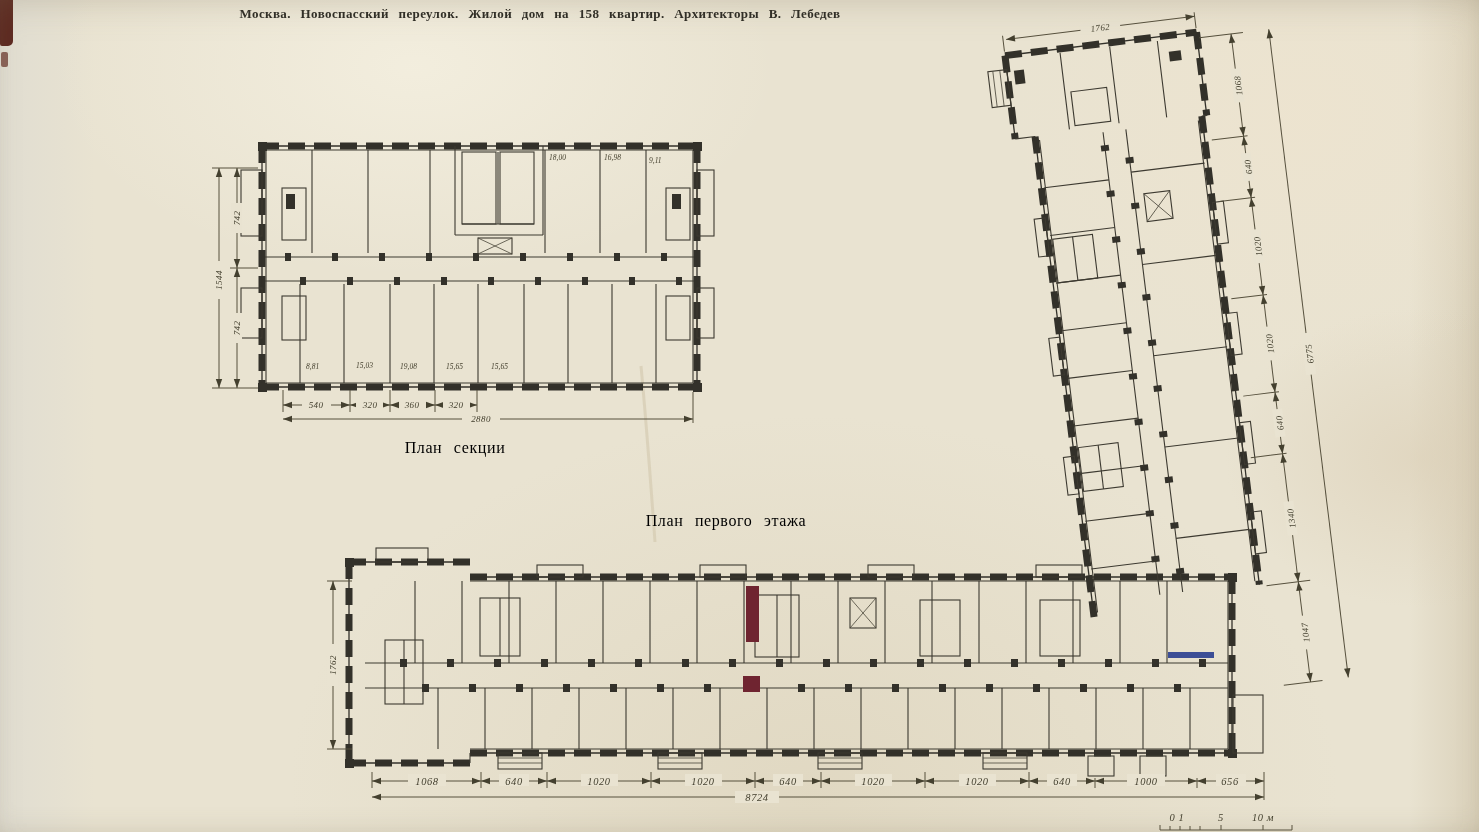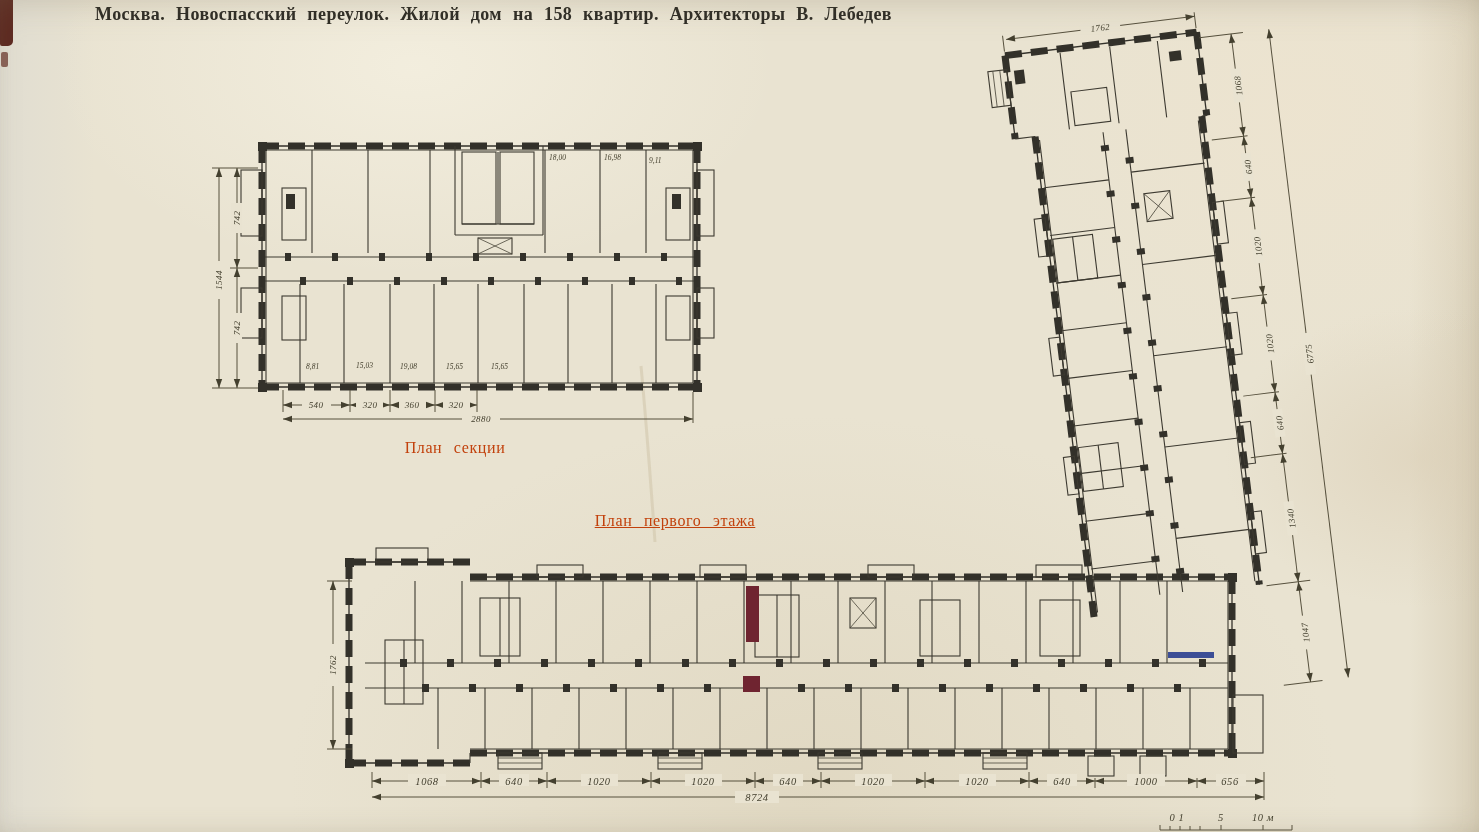--- a/index.html
+++ b/index.html
@@ -13,26 +13,26 @@
       radial-gradient(700px 500px at 55% 95%, rgba(214,203,176,.45), rgba(214,203,176,0) 75%),
       radial-gradient(260px 200px at 96% 55%, rgba(216,202,176,.5), rgba(216,202,176,0) 75%),
       linear-gradient(90deg, rgba(223,220,209,.85) 0px, rgba(223,220,209,.35) 60px, rgba(223,220,209,0) 95px),
       linear-gradient(270deg, rgba(205,193,166,.55) 0px, rgba(205,193,166,0) 70px);}
   .vignette{position:absolute;inset:0;pointer-events:none;
     box-shadow:inset 0 18px 40px -22px rgba(120,108,82,.35), inset 0 -14px 30px -20px rgba(120,108,82,.3);}
   .corner-stain{position:absolute;left:0;top:0;width:13px;height:46px;background:#5e2b22;
     border-radius:0 0 5px 2px;}
   .corner-stain2{position:absolute;left:1px;top:52px;width:7px;height:15px;background:#74443a;
     border-radius:2px;opacity:.8;}
-  .title{position:absolute;left:95px;top:4px;width:890px;text-align:left;
-    font-size:18px;font-weight:bold;line-height:20px;color:#2e2c25;
+  .title{position:absolute;left:95px;top:4px;width:890px;text-align:center;
+    font-size:13px;font-weight:bold;line-height:20px;color:#2e2c25;
     letter-spacing:.4px;word-spacing:6px;}
-  .cap{position:absolute;font-size:16px;color:#c2410c;word-spacing:7px;letter-spacing:.6px;text-align:center;}
+  .cap{position:absolute;font-size:16px;color:#000000;word-spacing:7px;letter-spacing:.6px;text-align:center;}
   .cap1{left:340px;top:439px;width:230px;}
-  .cap2{left:565px;top:512px;width:220px;text-decoration:underline;}
+  .cap2{left:616px;top:512px;width:220px;}
   svg{position:absolute;left:0;top:0;}
   .wall{stroke:#33312a;stroke-width:7;fill:none;stroke-dasharray:17 9;}
   .wallline{stroke:#33312a;stroke-width:1.3;fill:none;}
   .thin{stroke:#3d3a31;stroke-width:1.1;fill:none;}
   .vthin{stroke:#4a463a;stroke-width:.8;fill:none;}
   .jambs{stroke:#33312a;stroke-width:8;fill:none;}
   .dim{stroke:#56503d;stroke-width:1;fill:none;}
   .dimtxt{font:italic 9px "Liberation Serif",serif;fill:#44402f;letter-spacing:.4px;}
   .dimtxt-lg{font:italic 10.5px "Liberation Serif",serif;fill:#44402f;letter-spacing:.6px;}
   .areatxt{font:italic 7.5px "Liberation Serif",serif;fill:#45412f;}

